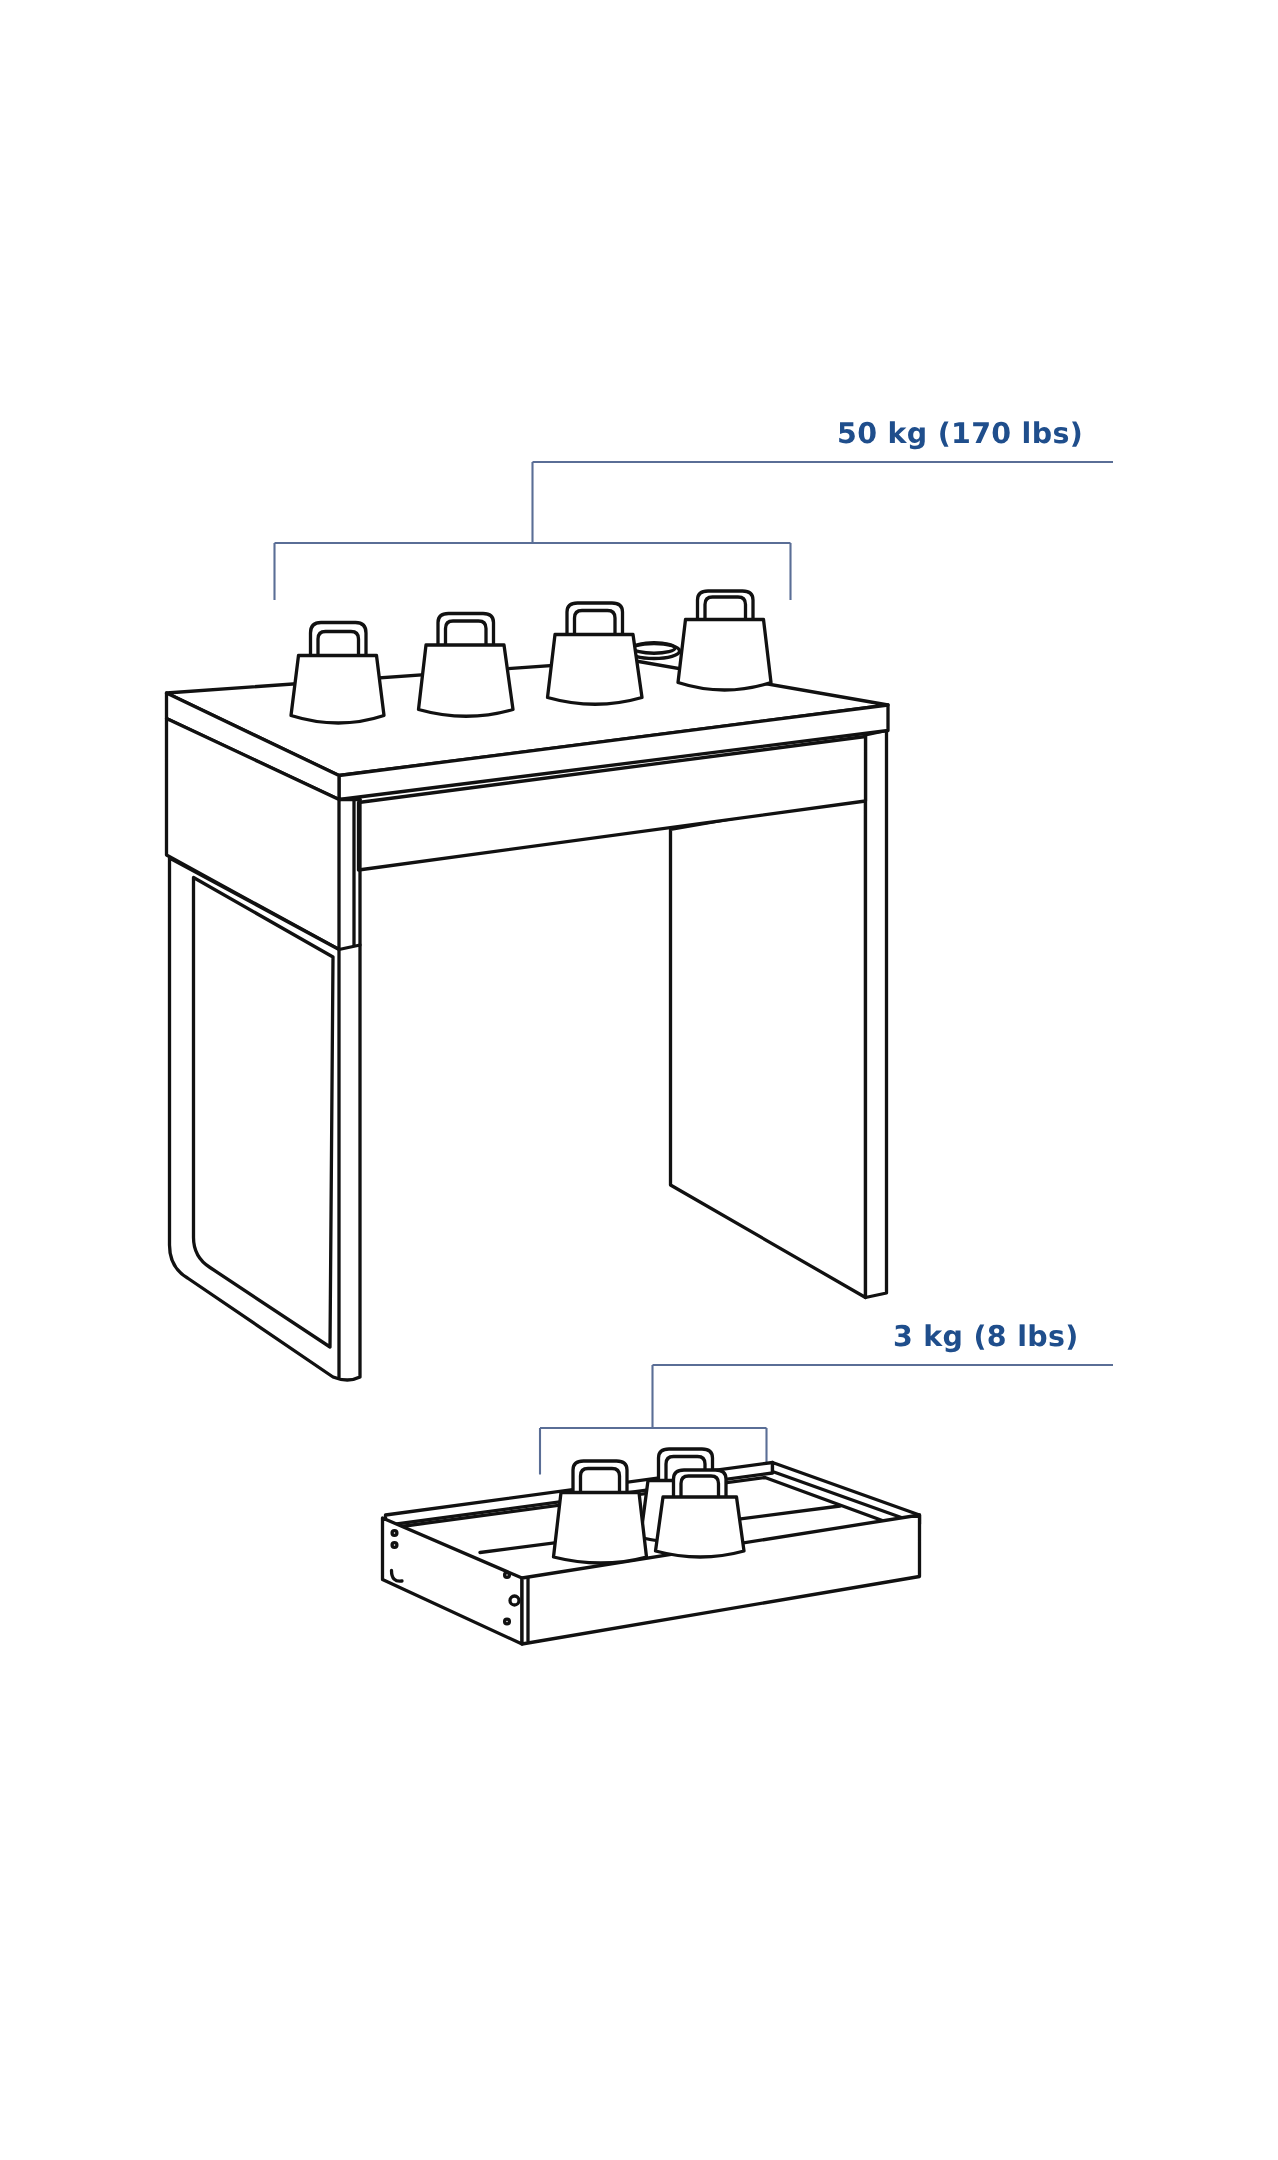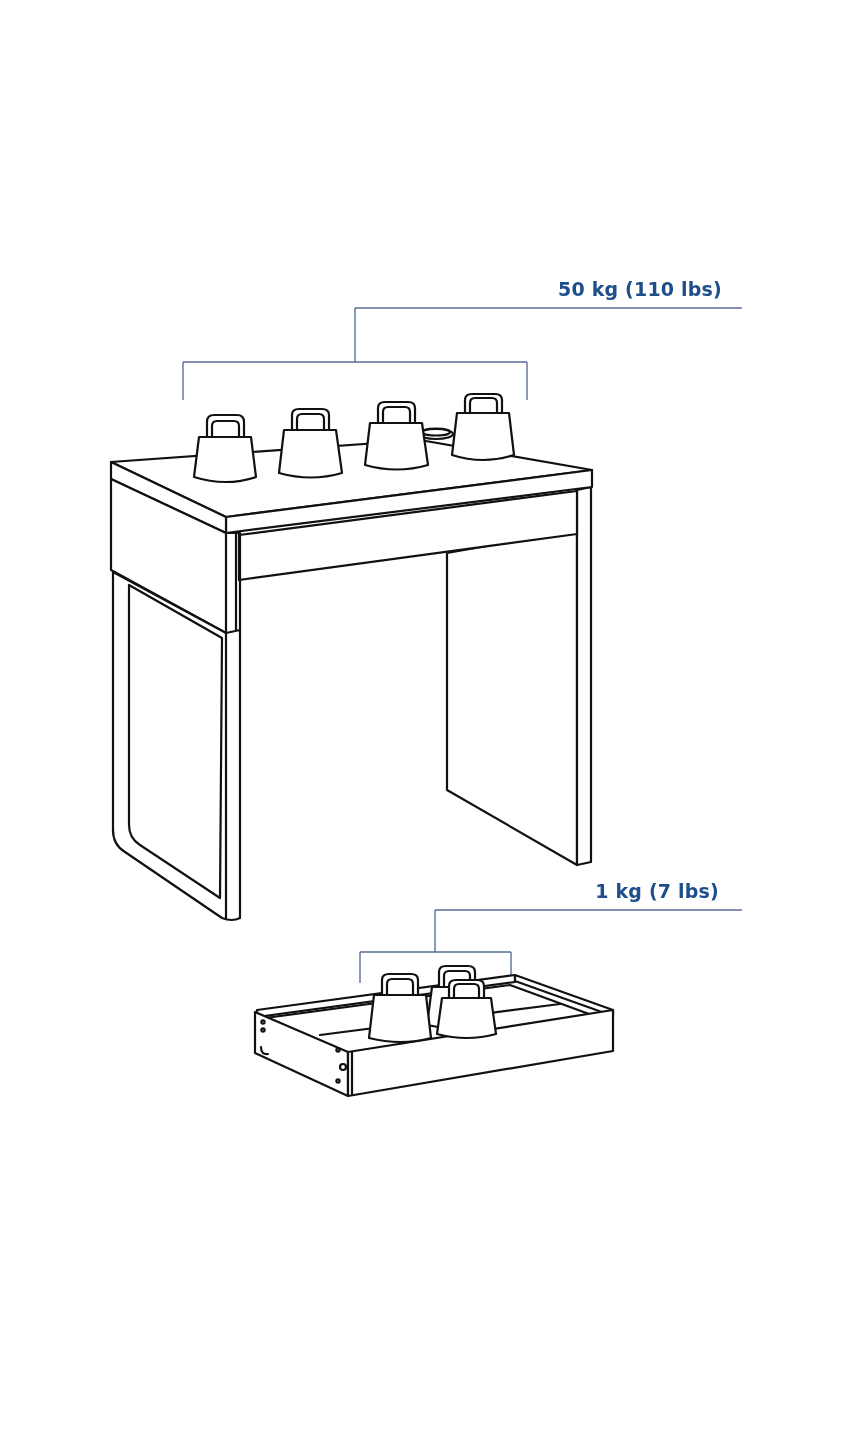--- a/index.html
+++ b/index.html
@@ -15,22 +15,22 @@
   #label-desk { right: 130px; top: 278px; }
   #label-drawer { right: 133px; top: 880px; }
   svg.illus { position: absolute; left: 0; top: 0; }
   .ln { fill: none; stroke: #111; stroke-width: 2.2; stroke-linejoin: round; stroke-linecap: round; }
   .lnw { fill: #fff; stroke: #111; stroke-width: 2.2; stroke-linejoin: round; stroke-linecap: round; }
   .br { fill: none; stroke: #5a6e96; stroke-width: 1.4; }
 </style>
 </head>
 <body>
 
-<div class="label" id="label-desk">50 kg (110 lbs)</div>
-<div class="label" id="label-drawer">1 kg (7 lbs)</div>
+<div class="label" id="label-desk">50 kg (170 lbs)</div>
+<div class="label" id="label-drawer">3 kg (8 lbs)</div>
 
 <svg class="illus" width="852" height="1440" viewBox="0 0 852 1440">
 
   <g>
     <line class="br" x1="355" y1="308" x2="742" y2="308"></line>
     <line class="br" x1="355" y1="308" x2="355" y2="362"></line>
     <line class="br" x1="183" y1="362" x2="527" y2="362"></line>
     <line class="br" x1="183" y1="362" x2="183" y2="400"></line>
     <line class="br" x1="527" y1="362" x2="527" y2="400"></line>
   </g>

